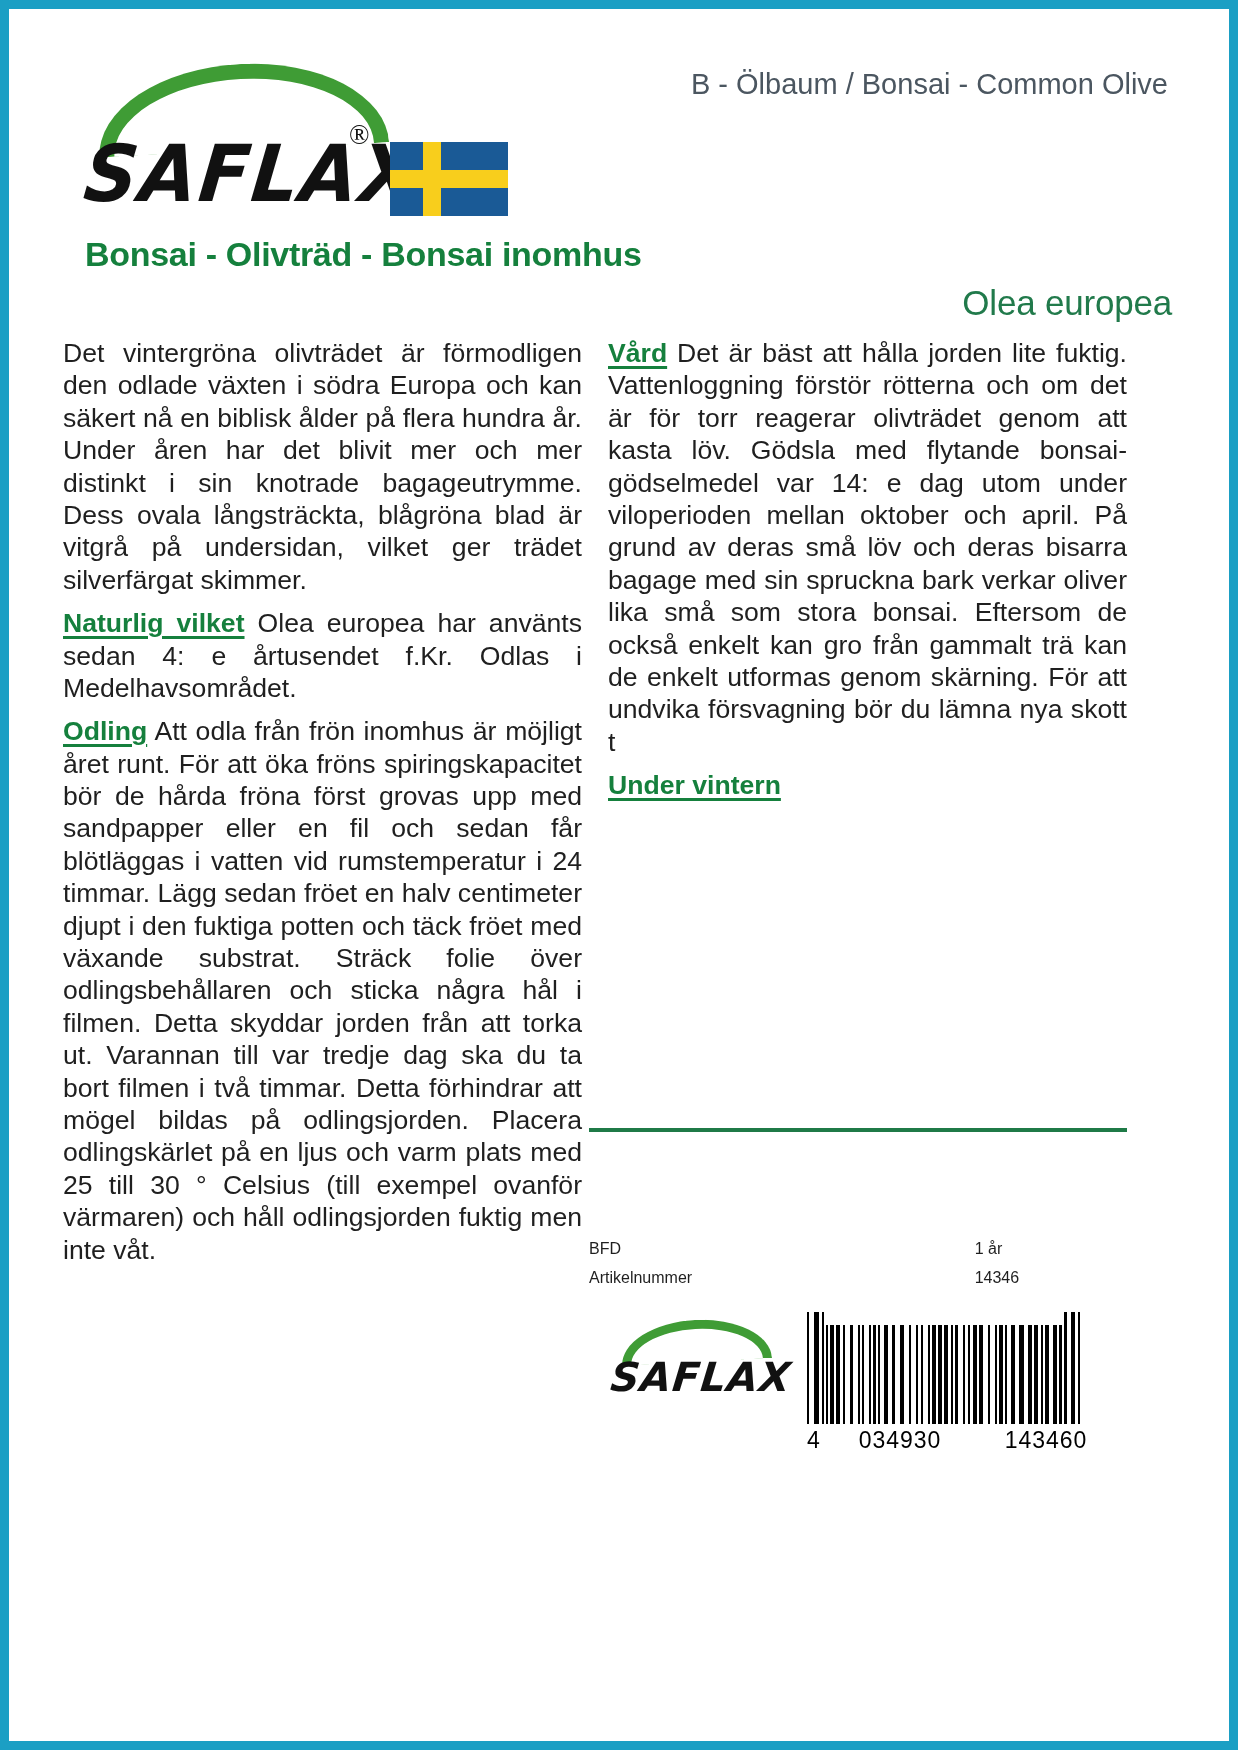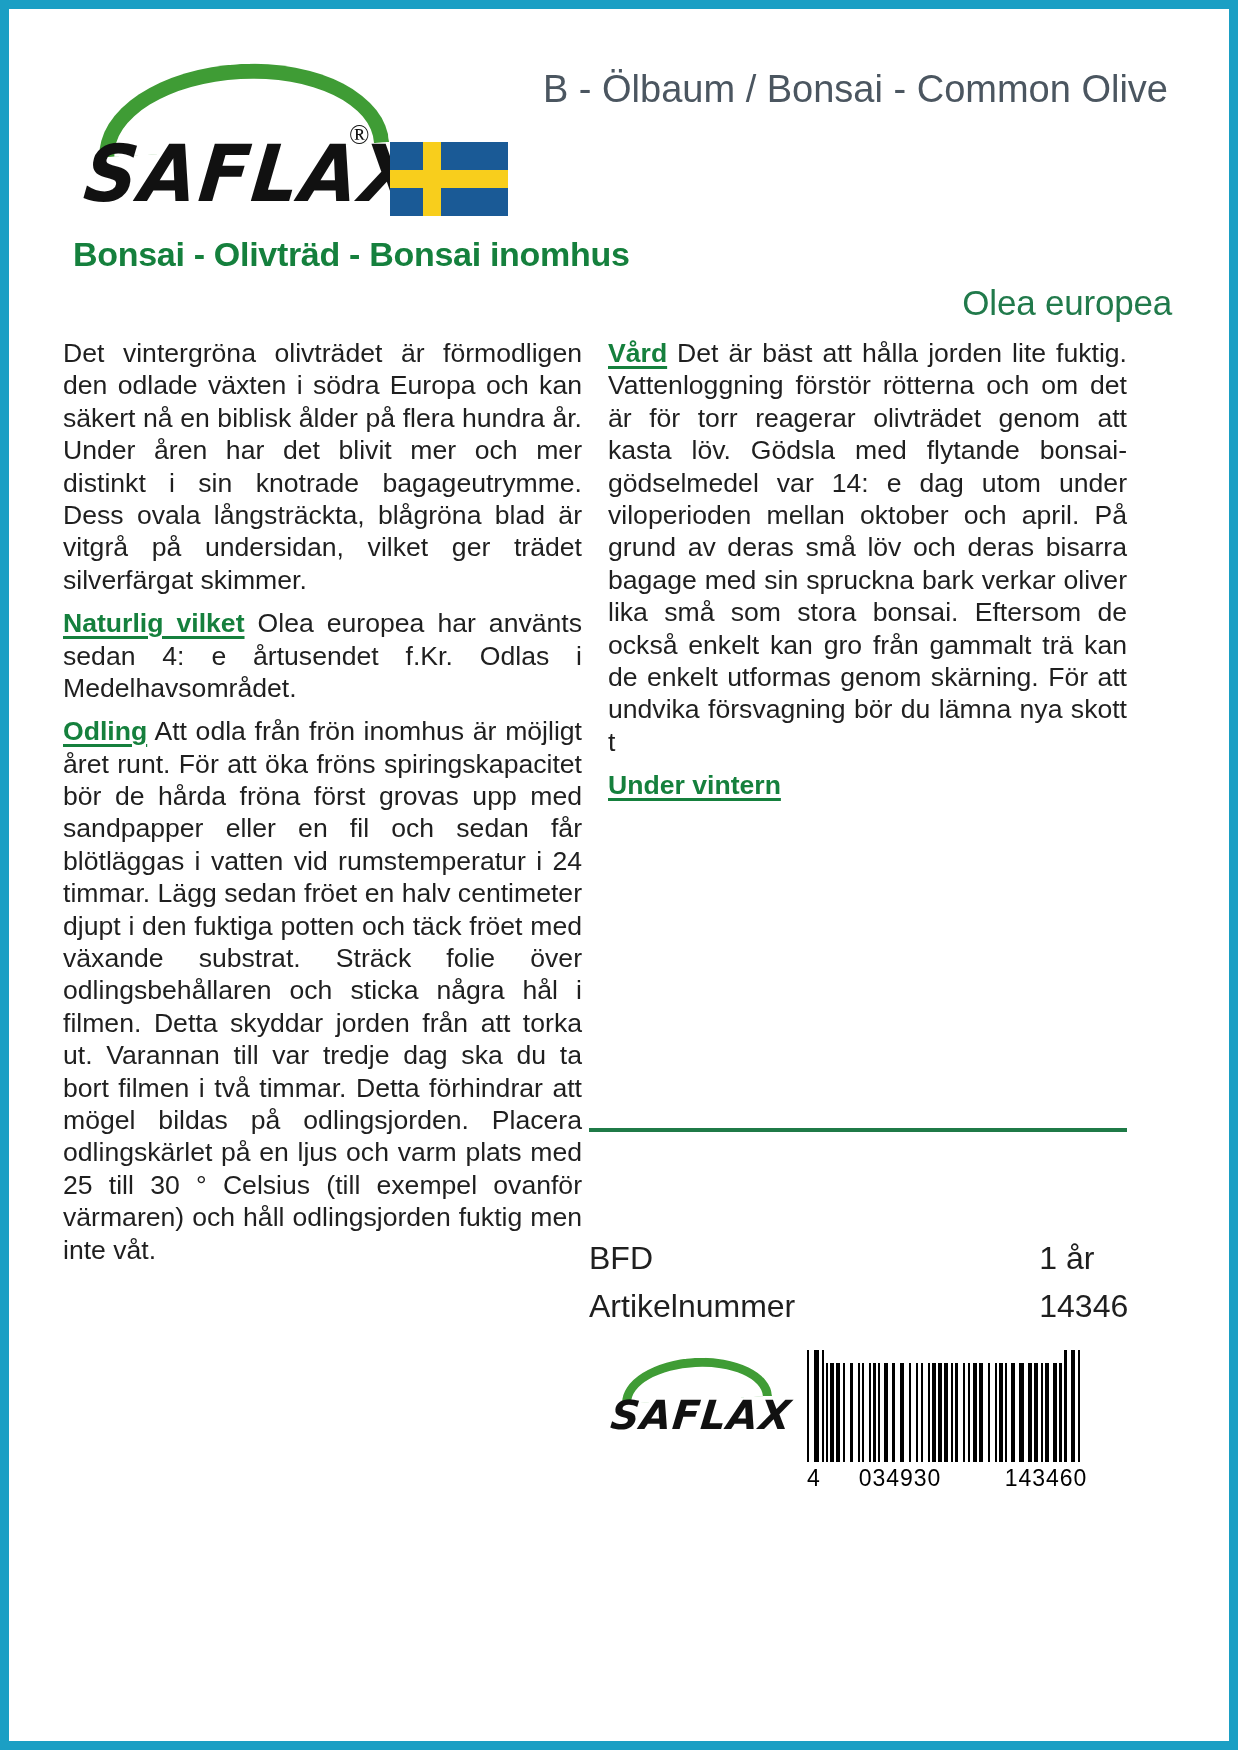--- a/index.html
+++ b/index.html
@@ -94,35 +94,35 @@
     position: absolute;
     left: 33px; top: 0;
     width: 18px; height: 74px;
     background: #f8ce1c;
   }
 
   .header-caption {
     position: absolute;
     right: 12px;
     top: 28px;
-    font-size: 38px;
+    font-size: 29px;
     color: #4b5660;
     letter-spacing: 0px;
     white-space: nowrap;
   }
 
   
   .title-row {
     position: relative;
     margin-top: 10px;
     height: 48px;
   }
   .main-title {
     position: absolute;
-    left: 10px;
+    left: 22px;
     top: 0;
     font-size: 34px;
     font-weight: bold;
     color: #15803d;
     letter-spacing: -0.3px;
   }
 
   .botanical-row {
     position: relative;
     height: 52px;
@@ -179,21 +179,21 @@
   .divider {
     width: 100%;
     height: 4px;
     background: #1f7a47;
     margin-bottom: 106px;
   }
 
   .spec-table {
     width: 100%;
     border-collapse: collapse;
-    font-size: 32px;
+    font-size: 16px;
     color: #1f1f1f;
   }
   .spec-table td {
     padding: 2px 0 9px 0;
     vertical-align: top;
   }
   .spec-table td.val { padding-left: 244px; }
 
   .footer-bottom {
     position: relative;

